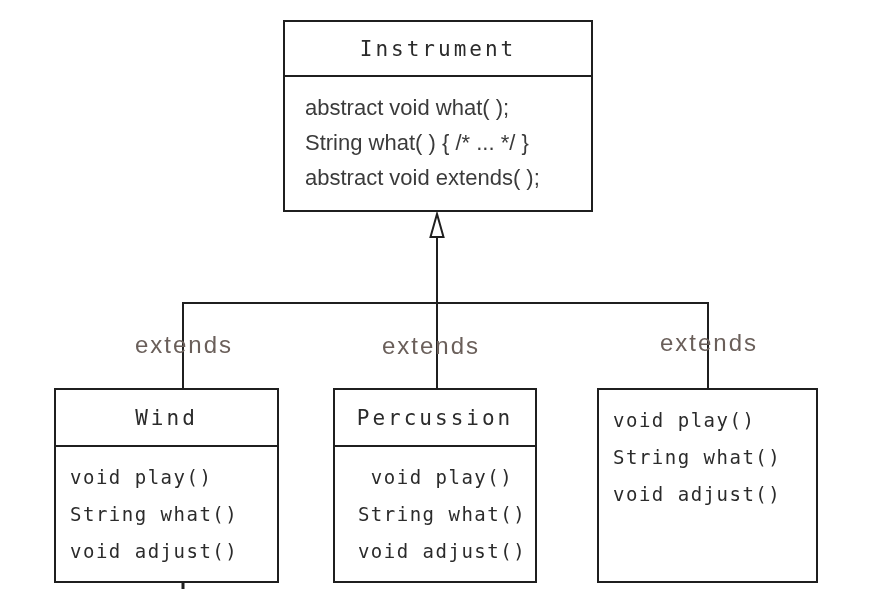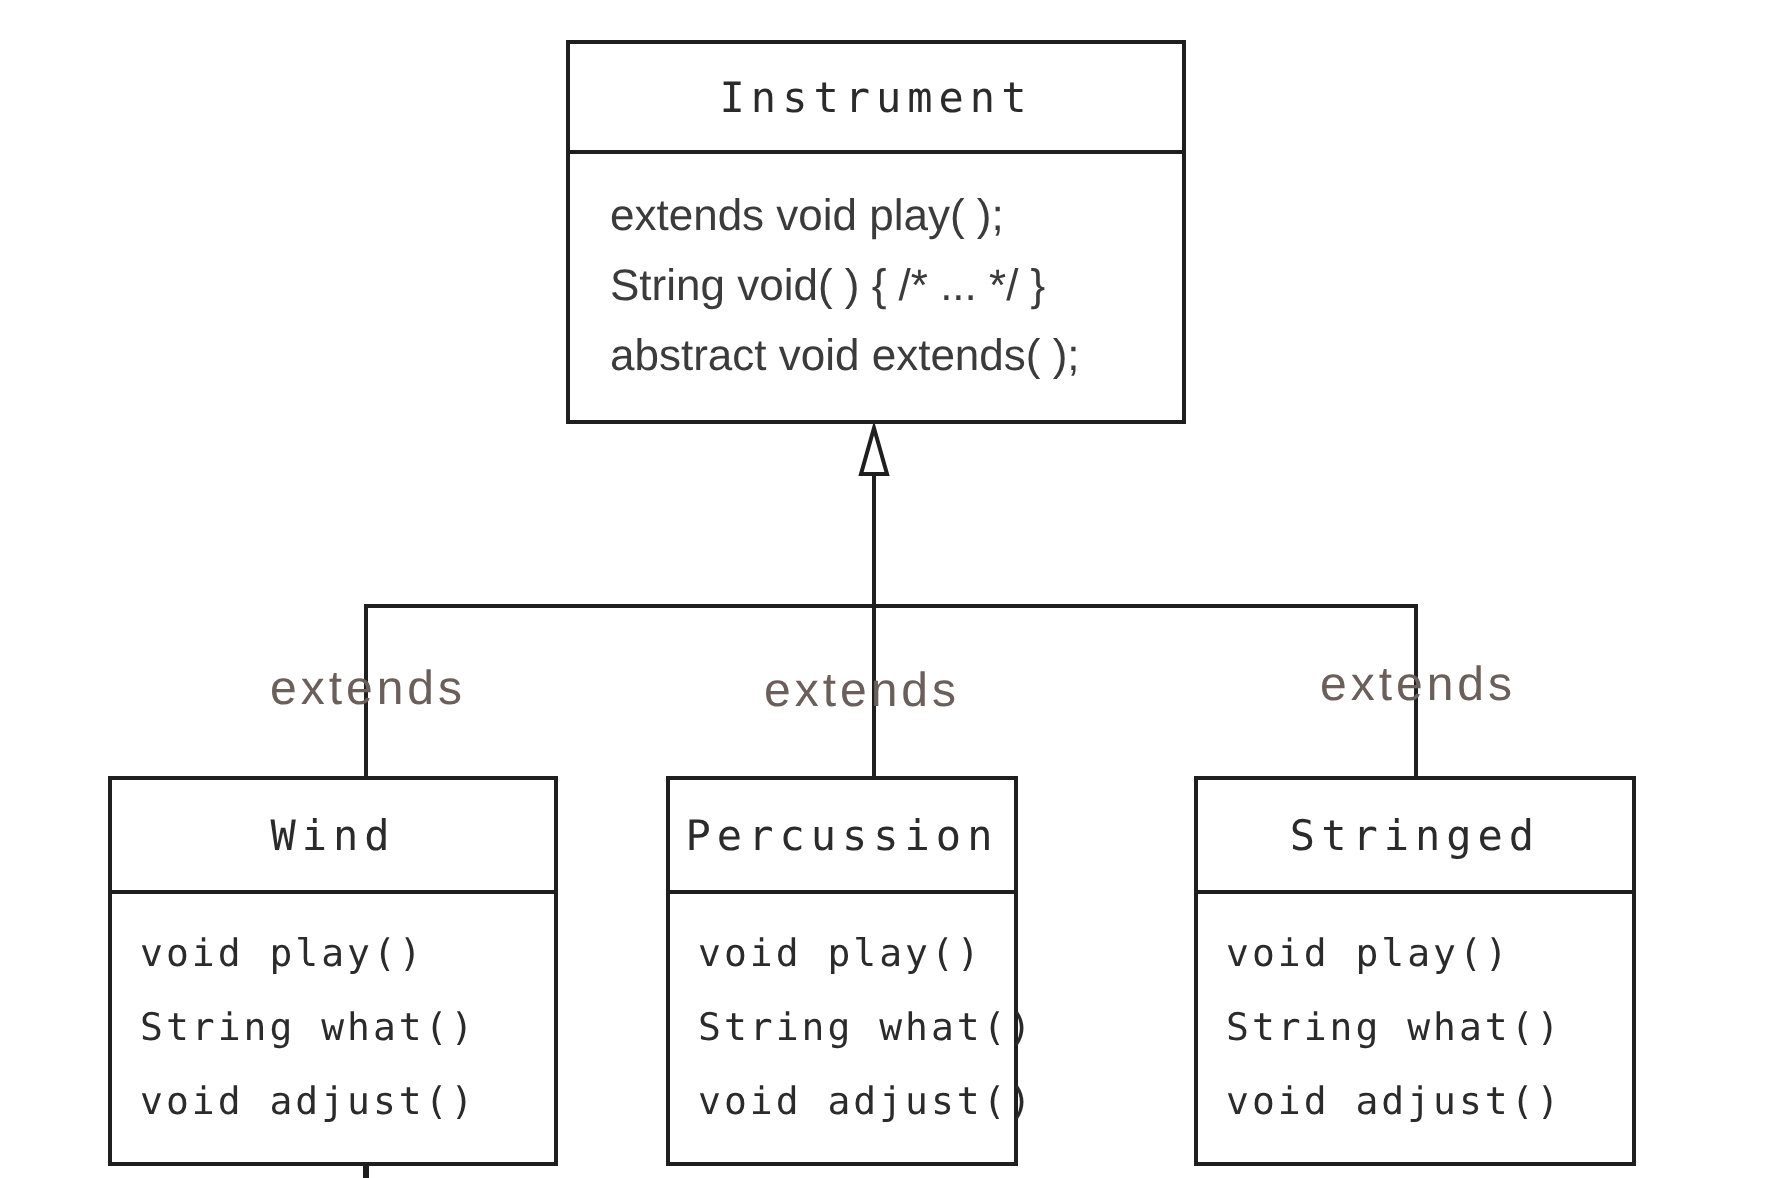--- a/index.html
+++ b/index.html
@@ -45,21 +45,21 @@
   }
   .child-box{top:388px;height:195px;}
   .child-box .box-title{height:57px;font-size:21px;}
   .child-box .box-body{
     padding:12px 0 0 14px;
     font-family:"DejaVu Sans Mono","Liberation Mono",monospace;
     font-size:19px;line-height:37px;letter-spacing:1.5px;
     color:var(--title_text);
   }
   .wind-box{left:54px;width:225px;}
-  .percussion-box{left:333px;width:176px;}
+  .percussion-box{left:333px;width:204px;text-align:center;}
   .stringed-box{left:597px;width:221px;}
   .method{white-space:pre;}
   .extends-label{
     position:absolute;
     transform:translateX(-50%);
     font-size:24px;letter-spacing:2px;
     color:var(--extends_text);
   }
   .extends-left{left:184px;top:331px;}
   .extends-center{left:431px;top:332px;}
@@ -81,22 +81,22 @@
     <line x1="708" y1="302" x2="708" y2="389" stroke="currentColor" stroke-width="2"></line>
 
     <line x1="183" y1="582" x2="183" y2="589" stroke="currentColor" stroke-width="3"></line>
 
     <polygon points="437,214 430.5,237 443.5,237" fill="#ffffff" stroke="currentColor" stroke-width="2"></polygon>
   </svg>
 
   <div class="class-box parent-box">
     <div class="box-title">Instrument</div>
     <div class="box-body">
-      <div class="method">extends void play( );</div>
-      <div class="method">String void( ) { /* ... */ }</div>
+      <div class="method">abstract void what( );</div>
+      <div class="method">String what( ) { /* ... */ }</div>
       <div class="method">abstract void extends( );</div>
     </div>
   </div>
 
   <div class="extends-label extends-left">extends</div>
   <div class="extends-label extends-center">extends</div>
   <div class="extends-label extends-right">extends</div>
 
   <div class="class-box child-box wind-box">
     <div class="box-title">Wind</div>
@@ -110,21 +110,20 @@
   <div class="class-box child-box percussion-box">
     <div class="box-title">Percussion</div>
     <div class="box-body">
       <div class="method">void play()</div>
       <div class="method">String what()</div>
       <div class="method">void adjust()</div>
     </div>
   </div>
 
   <div class="class-box child-box stringed-box">
-    <div class="box-title">Stringed</div>
     <div class="box-body">
       <div class="method">void play()</div>
       <div class="method">String what()</div>
       <div class="method">void adjust()</div>
     </div>
   </div>
 
 </div>
 
 </body></html>

